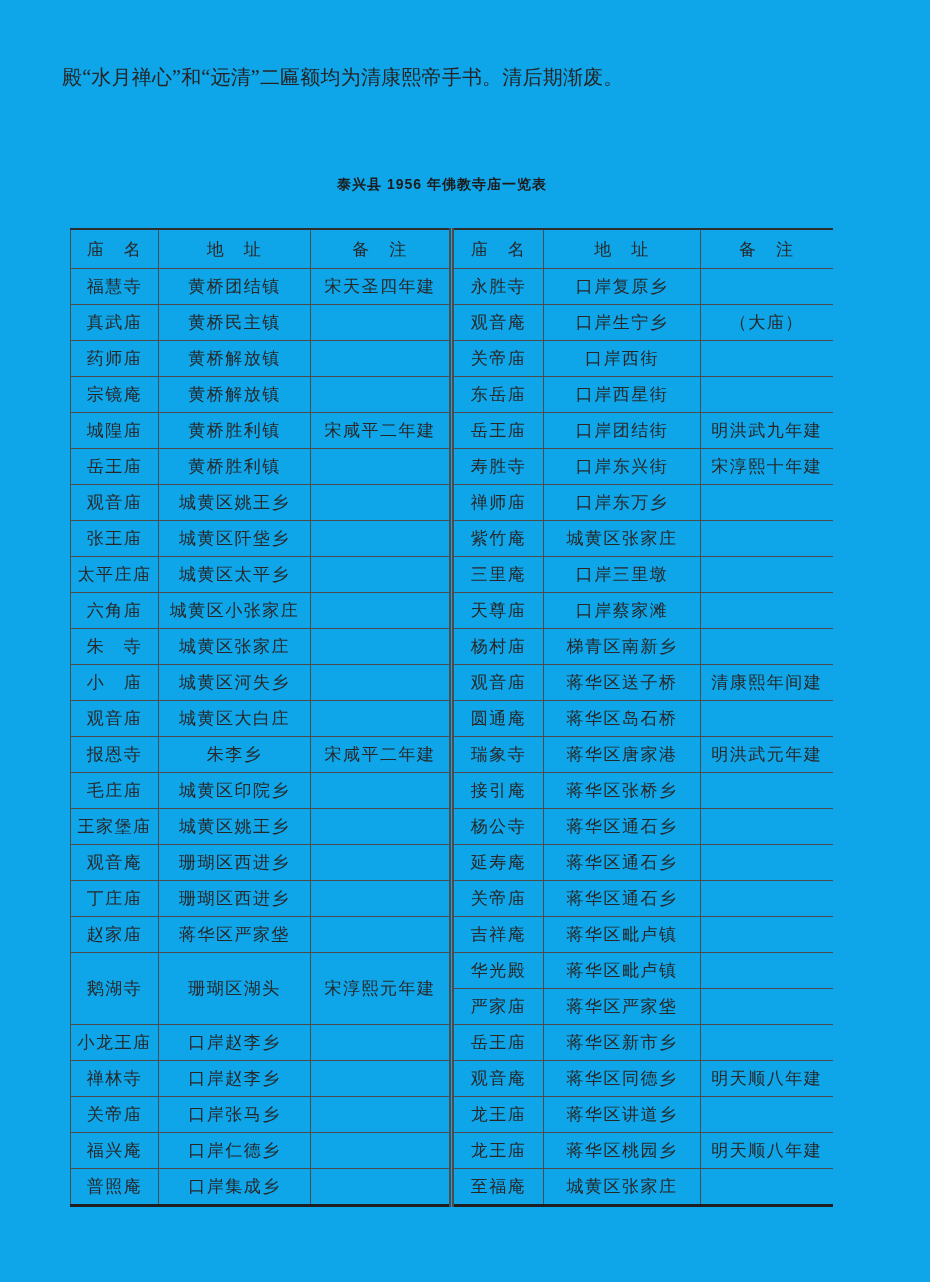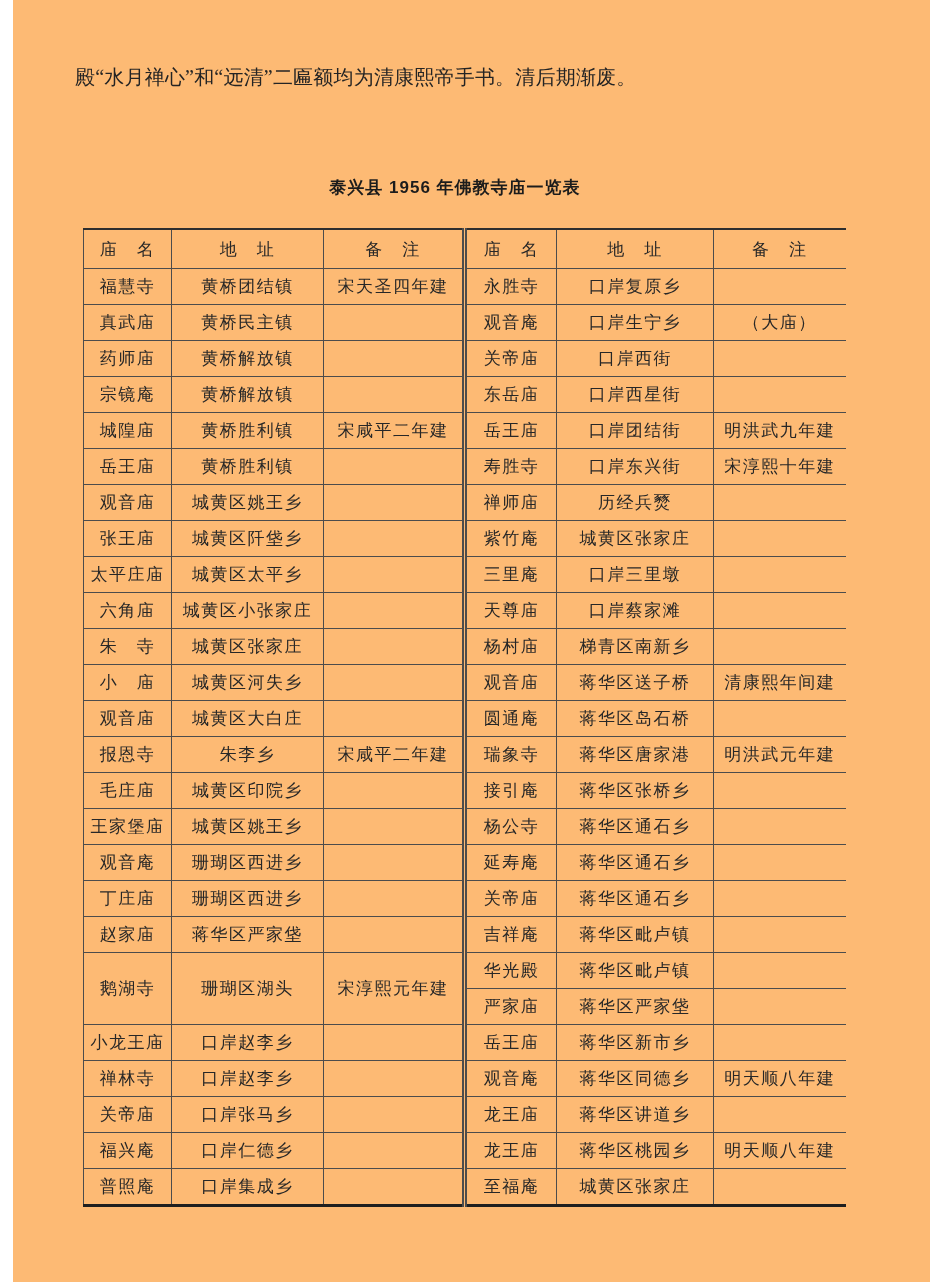--- a/index.html
+++ b/index.html
@@ -11,22 +11,21 @@
     width: 930px;
     height: 1282px;
     position: relative;
     overflow: hidden;
     font-family: "Liberation Serif", "DejaVu Serif", serif;
     color: #242424;
   }
   .page {
     position: absolute;
     inset: 0;
-    background: #fdba74;
-    margin-left: 13px;
+    background: #0ea5e9;
   }
   .intro {
     position: absolute;
     left: 62px;
     top: 58px;
     width: 824px;
     font-size: 20px;
     line-height: 38px;
     letter-spacing: 0.2px;
     text-align: justify;
@@ -38,21 +37,21 @@
     text-indent: 2em;
   }
   .table-title {
     position: absolute;
     left: 0;
     top: 176px;
     width: 884px;
     text-align: center;
     font-family: "Liberation Sans", "DejaVu Sans", sans-serif;
     font-weight: bold;
-    font-size: 17px;
+    font-size: 14px;
     letter-spacing: 1px;
     color: #1c1c1c;
   }
   .temple-table-wrap {
     position: absolute;
     left: 70px;
     top: 228px;
     width: 762px;
   }
   table.temple-table {
@@ -170,21 +169,21 @@
             <td class="bDouble"></td>
             <td class="bR">寿胜寺</td>
             <td class="bR">口岸东兴街</td>
             <td class="">宋淳熙十年建</td>
           </tr>
           <tr>
             <td class="bR">观音庙</td>
             <td class="bR">城黄区姚王乡</td>
             <td class="bDouble"></td>
             <td class="bR">禅师庙</td>
-            <td class="bR">历经兵燹</td>
+            <td class="bR">口岸东万乡</td>
             <td class=""></td>
           </tr>
           <tr>
             <td class="bR">张王庙</td>
             <td class="bR">城黄区阡垡乡</td>
             <td class="bDouble"></td>
             <td class="bR">紫竹庵</td>
             <td class="bR">城黄区张家庄</td>
             <td class=""></td>
           </tr>

